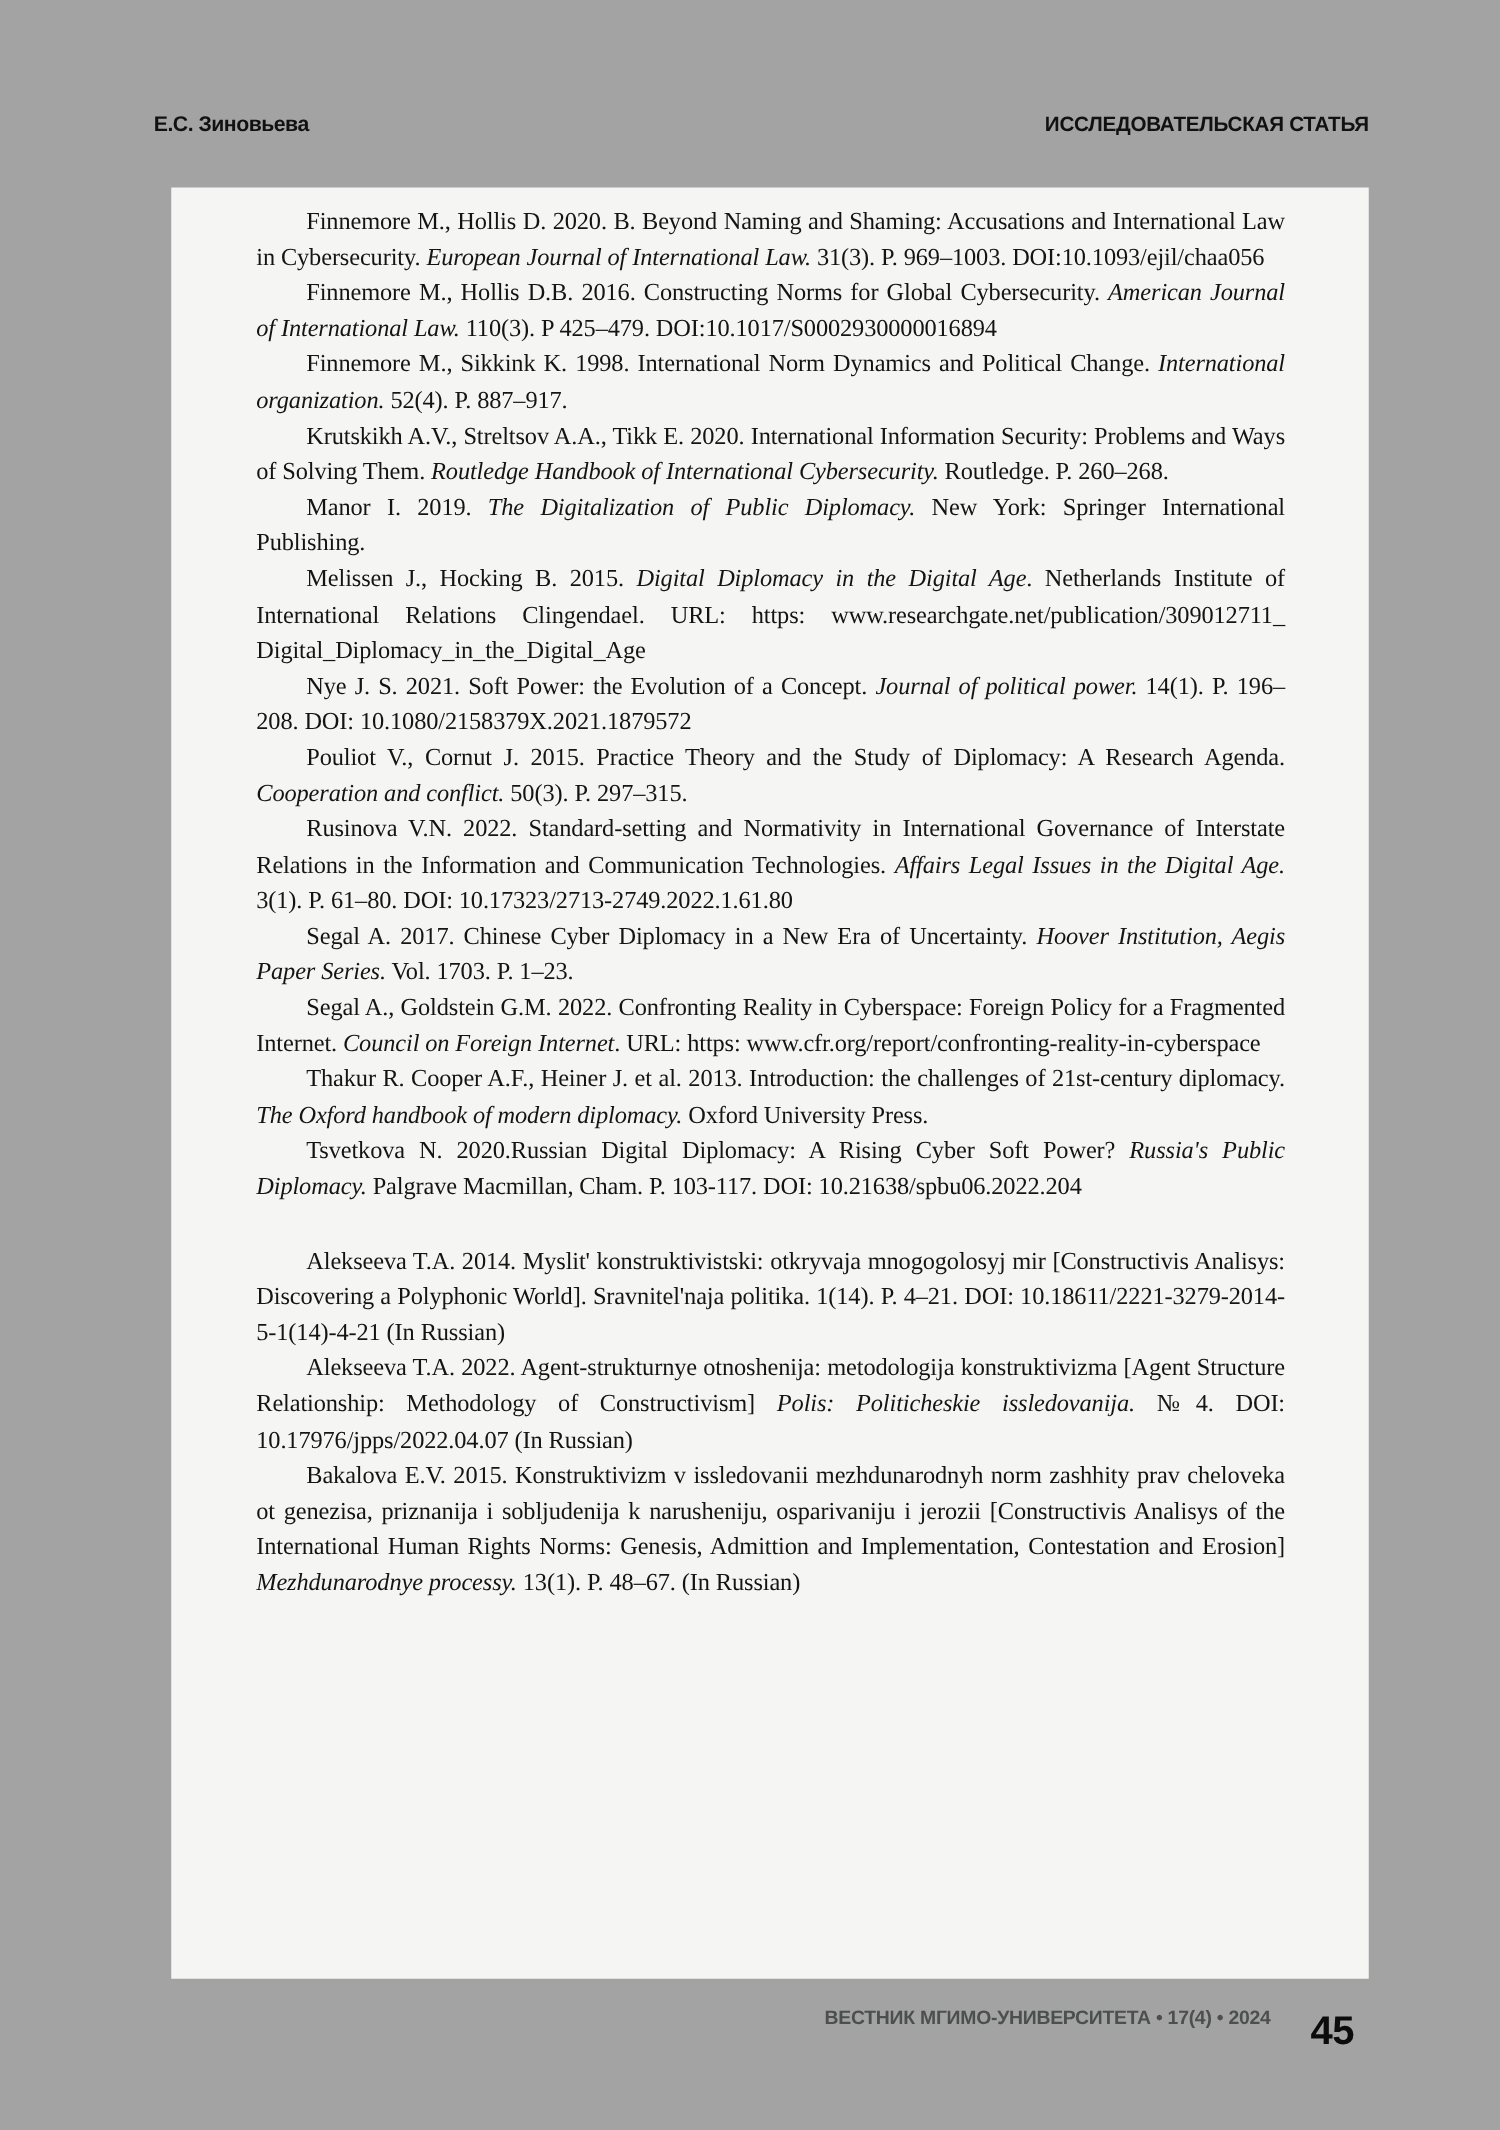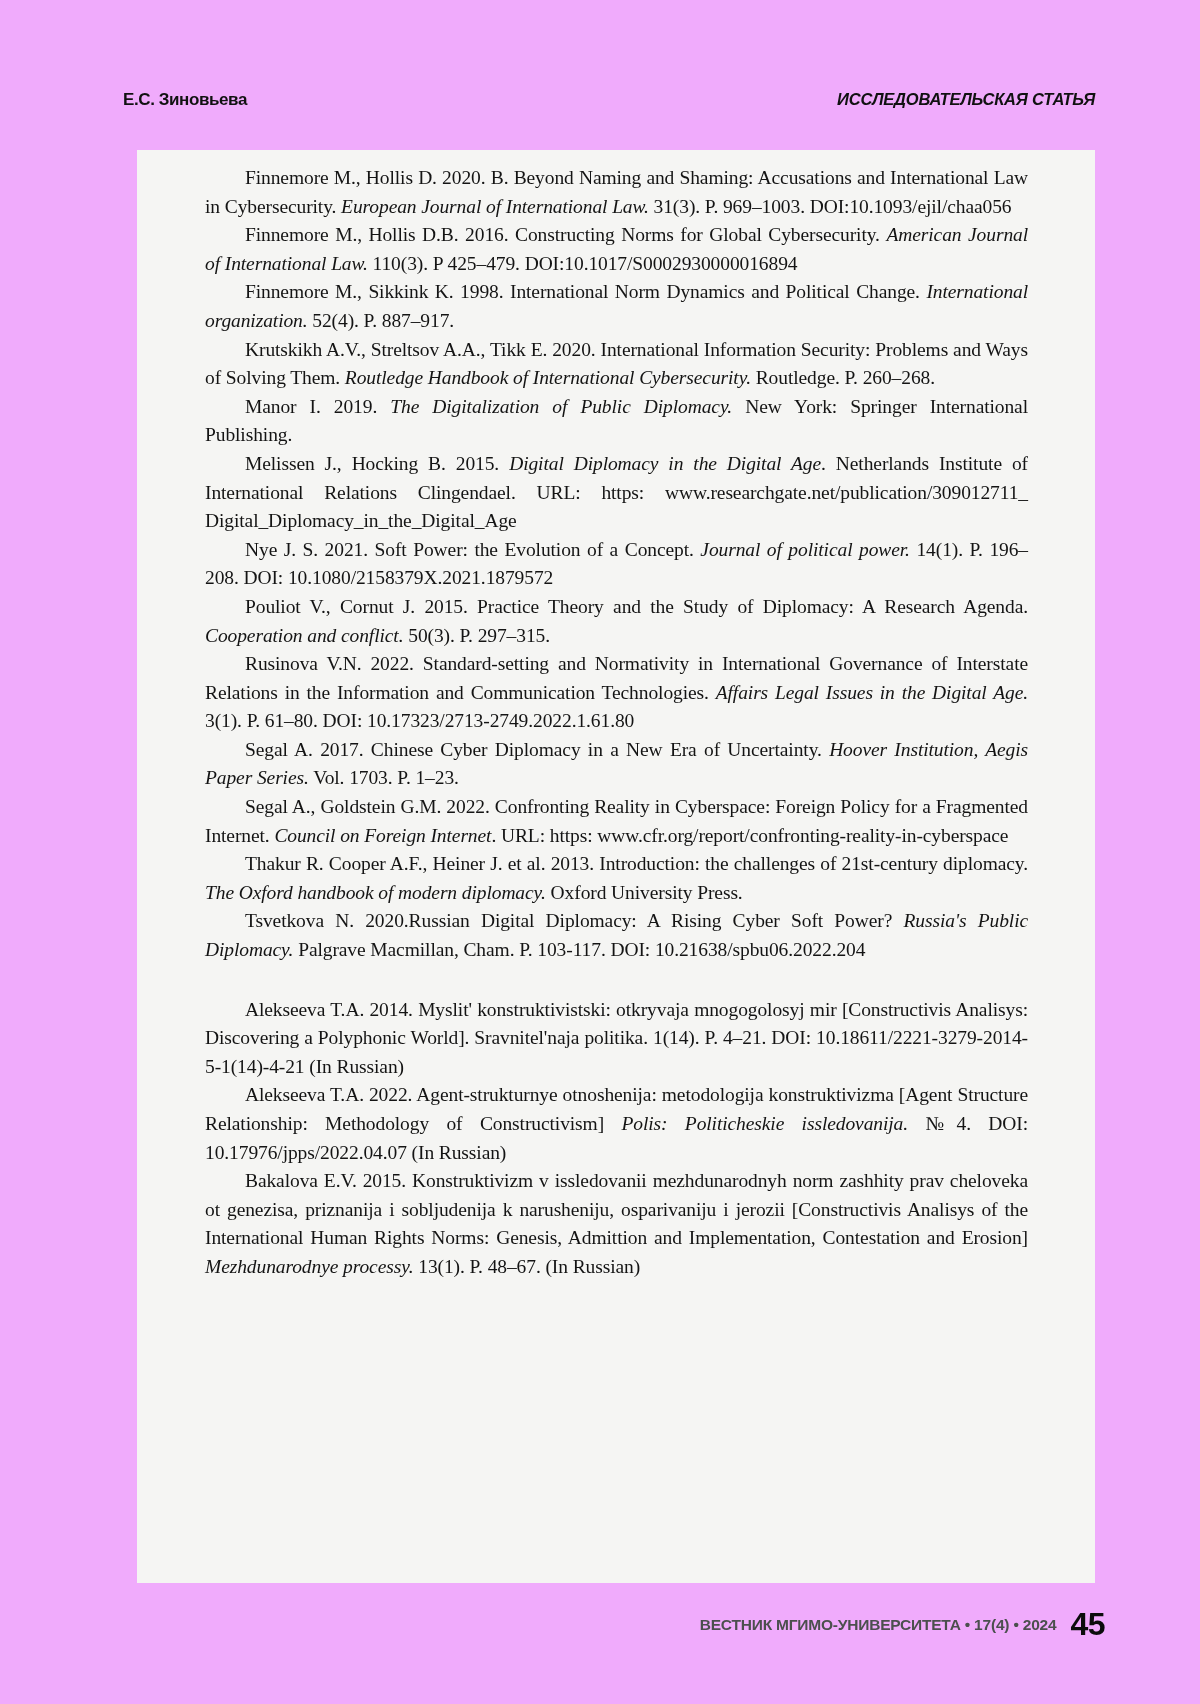--- a/index.html
+++ b/index.html
@@ -3,51 +3,51 @@
 <meta charset="utf-8">
 <style>
   html,body{margin:0;padding:0;}
   body{
     width:1200px;height:1704px;
     background:#ffffff;
     position:relative;
     font-family:"Liberation Serif", serif;
     -webkit-font-smoothing:antialiased;
   }
-  .page{position:absolute;inset:0;background:#f0abfc;}
+  .page{position:absolute;inset:0;background:#a3a3a3;}
   
   .runhead{
     position:absolute;left:123px;right:105px;top:90px;
     display:flex;justify-content:space-between;align-items:baseline;
     font-family:"Liberation Sans", sans-serif;
     color:#111111;
   }
   .runhead .author{font-size:17px;font-weight:bold;letter-spacing:-0.4px;}
-  .runhead .arttype{font-size:16.5px;font-weight:bold;letter-spacing:-0.2px;font-style:italic;}
+  .runhead .arttype{font-size:16.5px;font-weight:bold;letter-spacing:-0.2px;}
   
   .plate{
     position:absolute;left:137px;top:150px;width:958px;height:1433px;
     background:#f5f5f3;
     overflow:hidden;
   }
   .refs{
     box-sizing:border-box;
     padding:14px 67px 0 68px;
     font-size:19.5px;line-height:28.6px;
     color:#141414;
     text-align:justify;
     letter-spacing:-0.1px;
   }
   .ref{margin:0;text-indent:40px;}
   .ref-group.gap{margin-top:31px;}
   .it{font-style:italic;}
   
   .runfoot{
-    position:absolute;right:95px;top:1606px;
-    display:flex;align-items:center;gap:14px;
+    position:absolute;right:117px;top:1606px;
+    display:flex;align-items:flex-start;gap:32px;
     font-family:"Liberation Sans", sans-serif;
   }
   .runfoot .journal{
     font-size:15.5px;font-weight:bold;letter-spacing:-0.2px;color:#4b4f4e;
   }
   .runfoot .pageno{
     font-size:32px;font-weight:bold;color:#0c0c0c;letter-spacing:-0.5px;
   }
 </style>
 </head>

